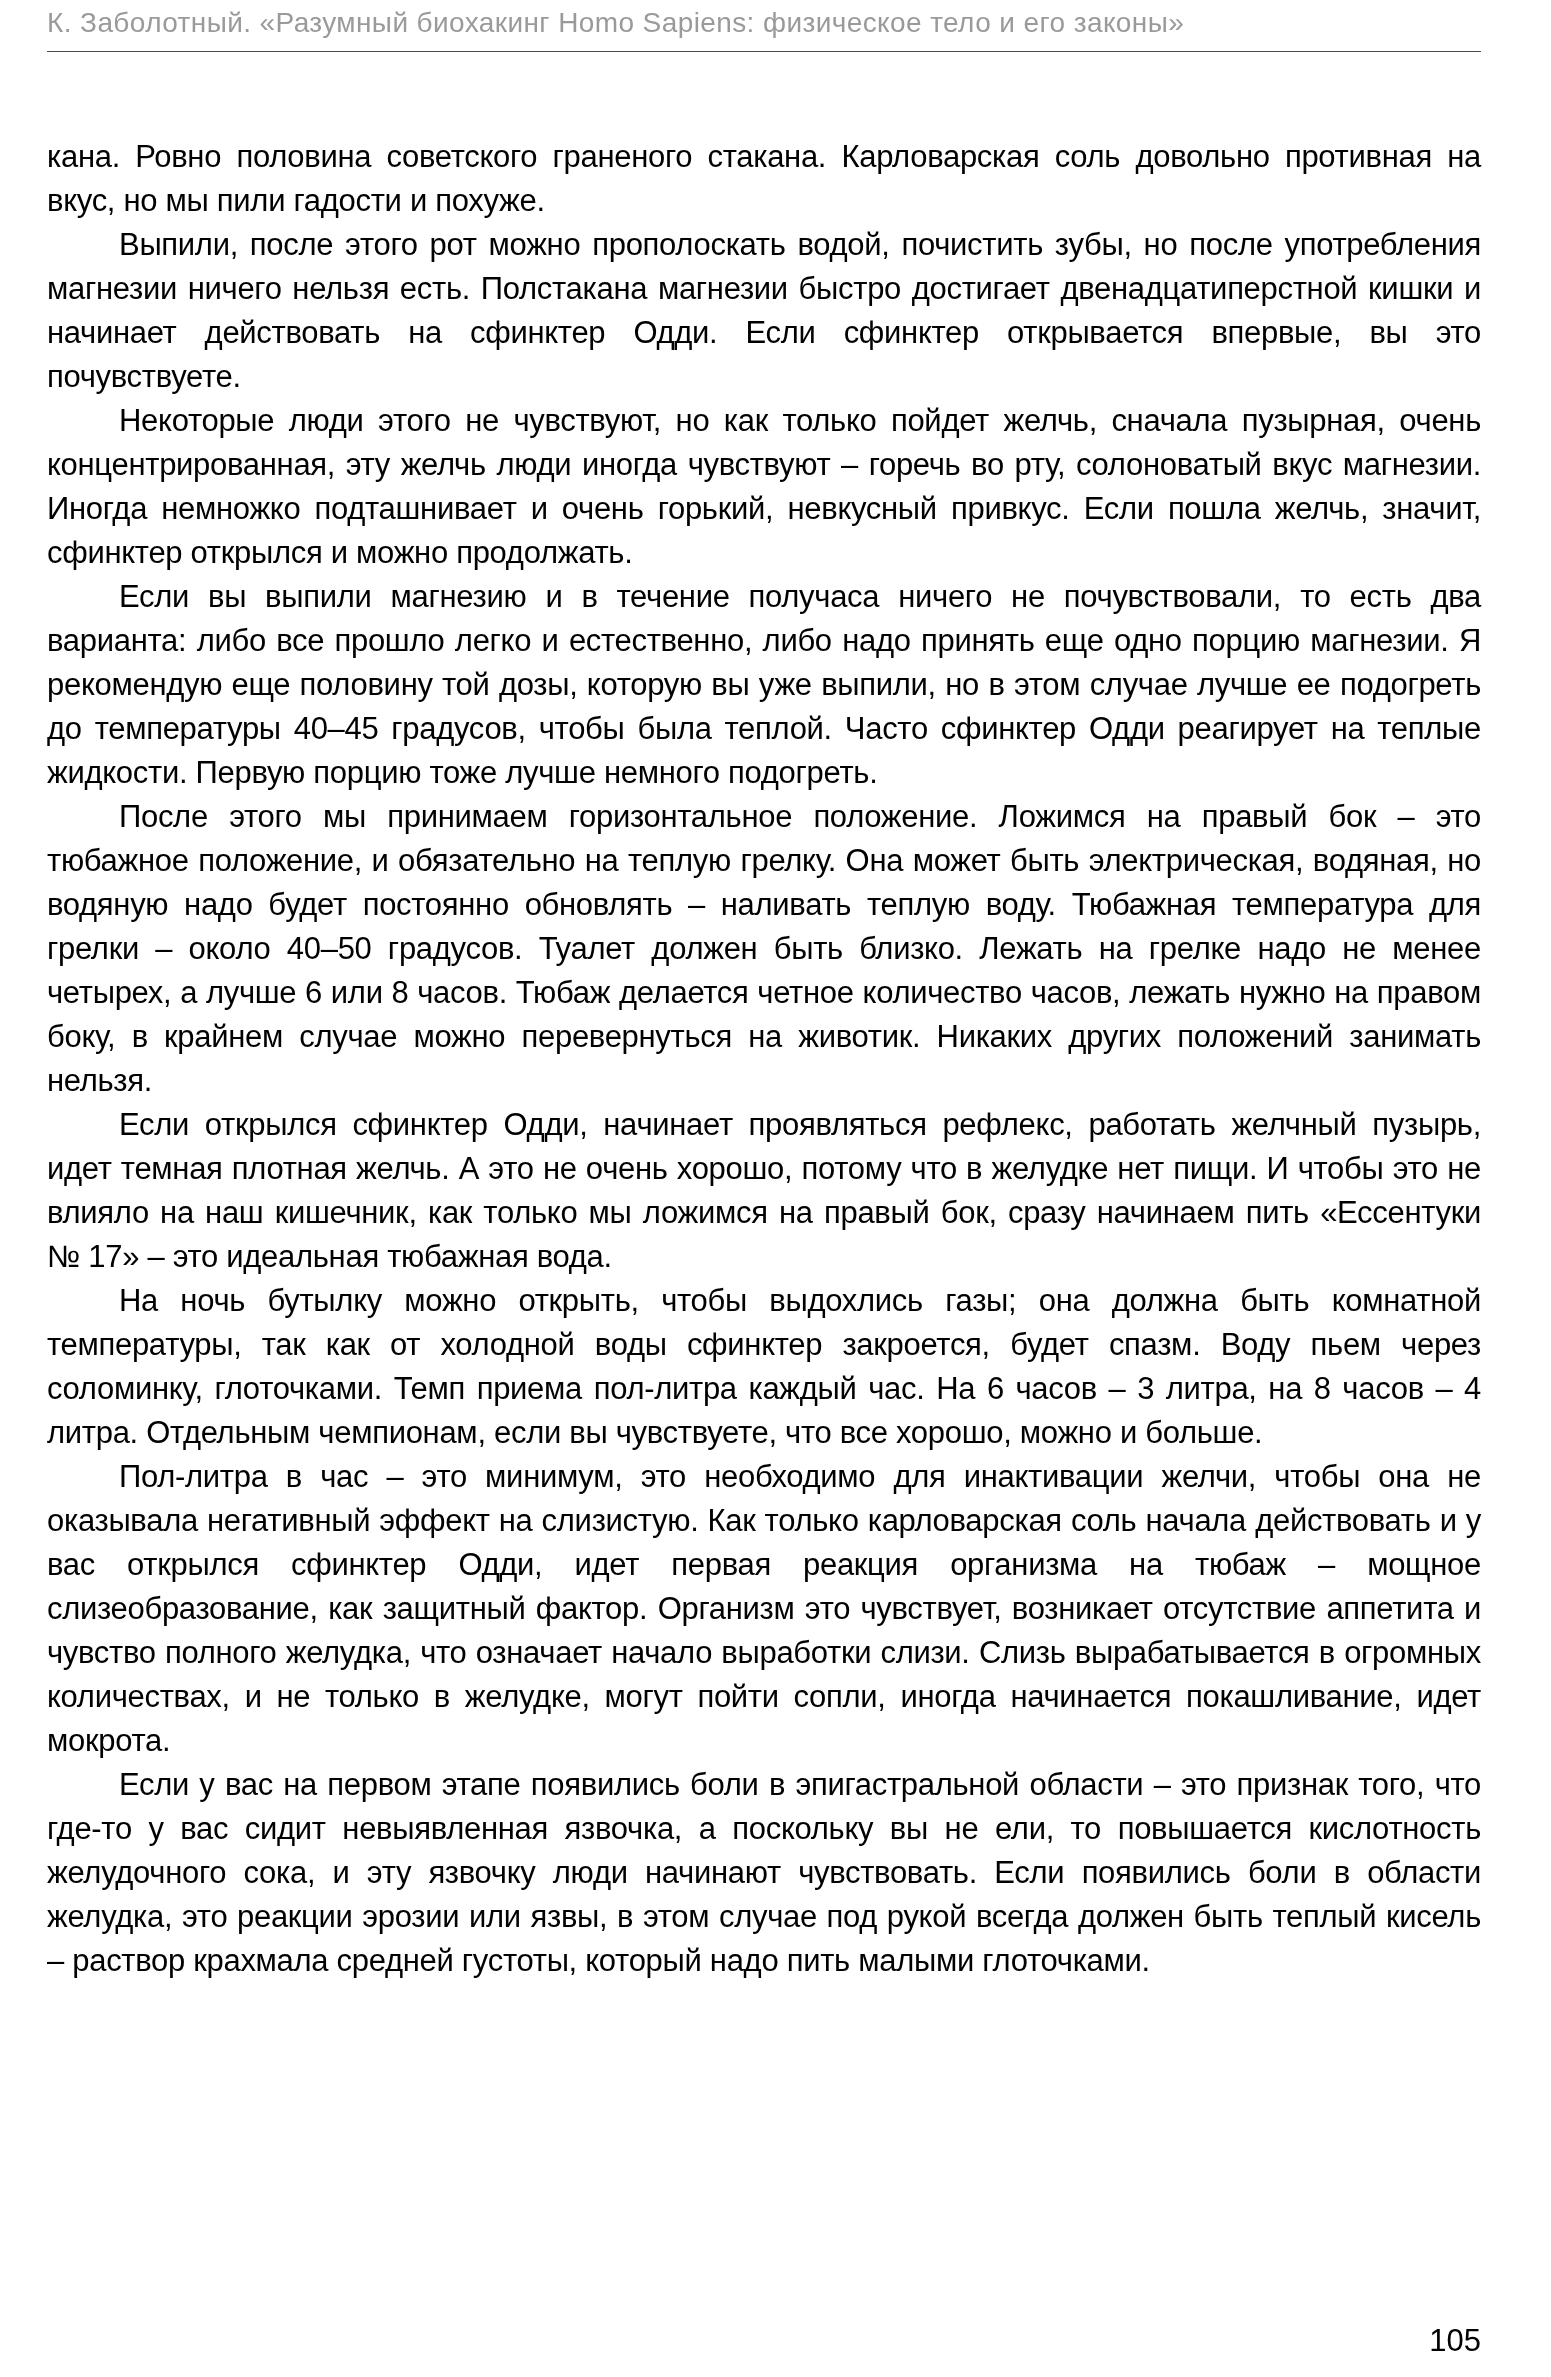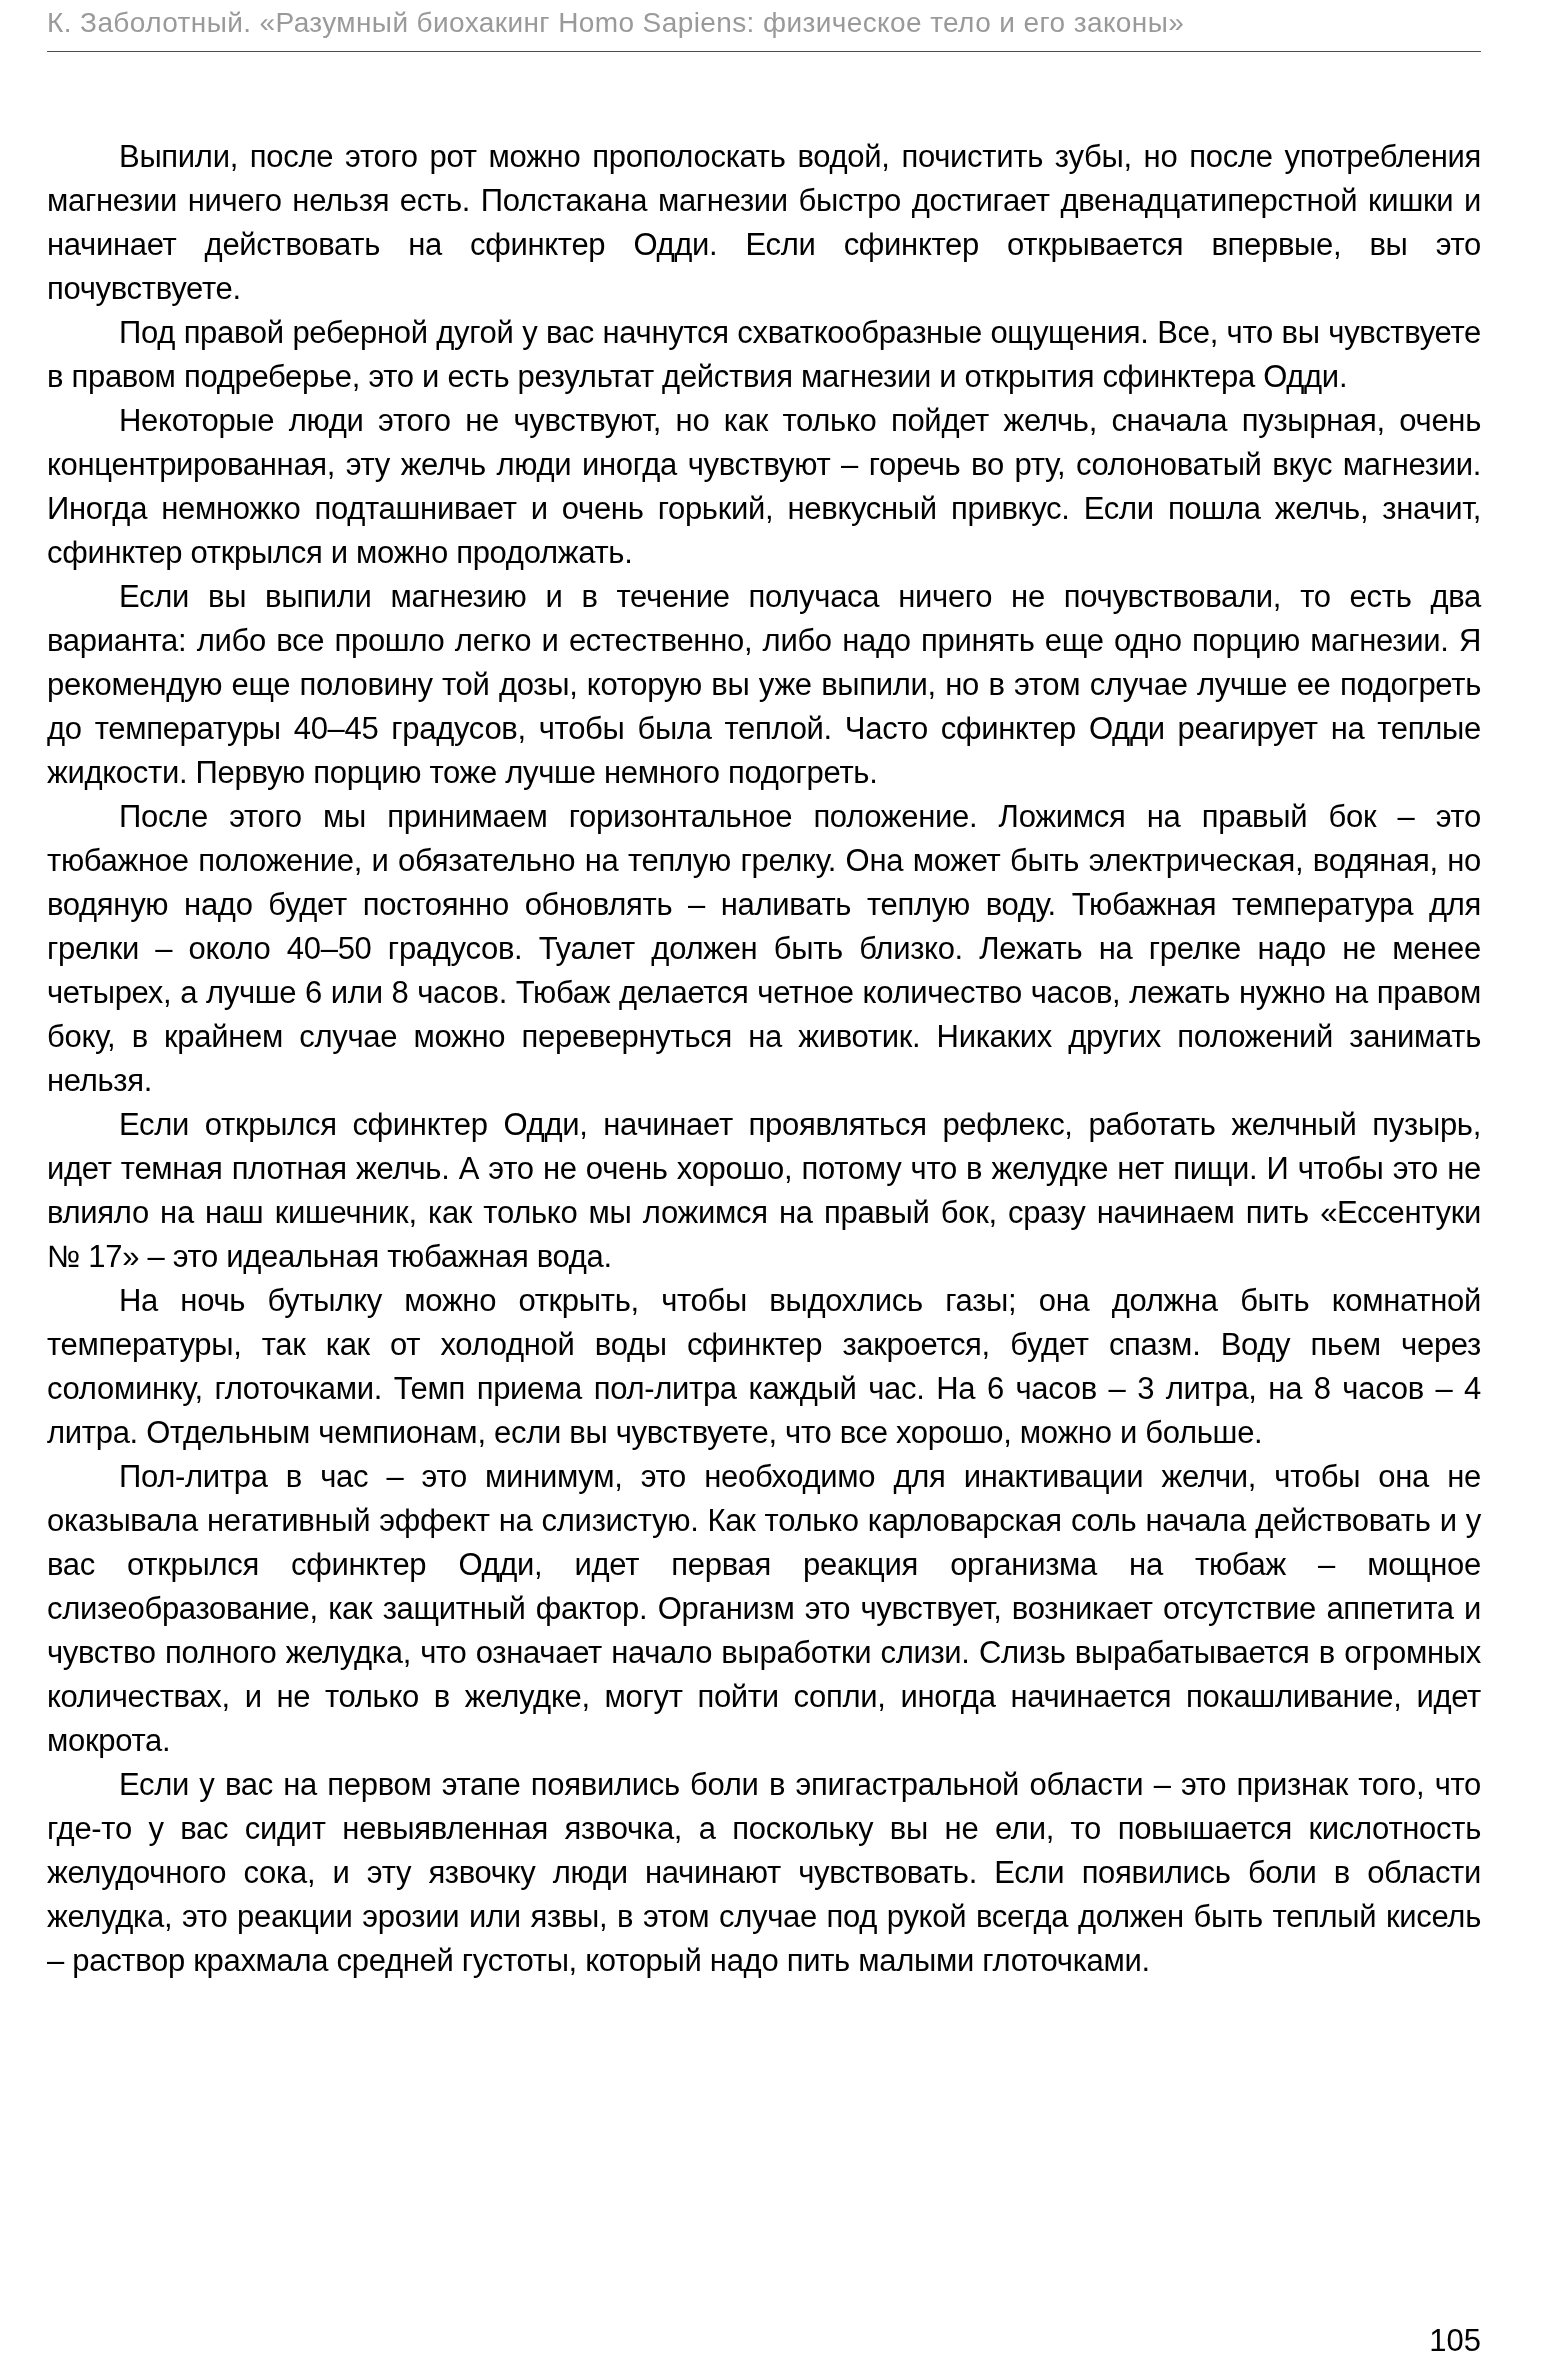--- a/index.html
+++ b/index.html
@@ -62,22 +62,22 @@
 </head>
 <body>
 
 <div class="page">
 
   <div class="header">
     <span>К. Заболотный. «Разумный биохакинг Homo Sapiens: физическое тело и его законы»</span>
   </div>
 
   <div class="body-text" lang="ru">
+    <p class="cont">кана. Ровно половина советского граненого стакана. Карловарская соль довольно противная на вкус, но мы пили гадости и похуже.</p>
     <p>Выпили, после этого рот можно прополоскать водой, почистить зубы, но после употребления магнезии ничего нельзя есть. Полстакана магнезии быстро достигает двенадцатиперстной кишки и начинает действовать на сфинктер Одди. Если сфинктер открывается впервые, вы это почувствуете.</p>
-    <p>Под правой реберной дугой у вас начнутся схваткообразные ощущения. Все, что вы чувствуете в правом подреберье, это и есть результат действия магнезии и открытия сфинктера Одди.</p>
     <p>Некоторые люди этого не чувствуют, но как только пойдет желчь, сначала пузырная, очень концентрированная, эту желчь люди иногда чувствуют – горечь во рту, солоноватый вкус магнезии. Иногда немножко подташнивает и очень горький, невкусный привкус. Если пошла желчь, значит, сфинктер открылся и можно продолжать.</p>
     <p>Если вы выпили магнезию и в течение получаса ничего не почувствовали, то есть два варианта: либо все прошло легко и естественно, либо надо принять еще одно порцию магнезии. Я рекомендую еще половину той дозы, которую вы уже выпили, но в этом случае лучше ее подогреть до температуры 40–45 градусов, чтобы была теплой. Часто сфинктер Одди реагирует на теплые жидкости. Первую порцию тоже лучше немного подогреть.</p>
     <p>После этого мы принимаем горизонтальное положение. Ложимся на правый бок – это тюбажное положение, и обязательно на теплую грелку. Она может быть электрическая, водяная, но водяную надо будет постоянно обновлять – наливать теплую воду. Тюбажная температура для грелки – около 40–50 градусов. Туалет должен быть близко. Лежать на грелке надо не менее четырех, а лучше 6 или 8 часов. Тюбаж делается четное количество часов, лежать нужно на правом боку, в крайнем случае можно перевернуться на животик. Никаких других положений занимать нельзя.</p>
     <p>Если открылся сфинктер Одди, начинает проявляться рефлекс, работать желчный пузырь, идет темная плотная желчь. А это не очень хорошо, потому что в желудке нет пищи. И чтобы это не влияло на наш кишечник, как только мы ложимся на правый бок, сразу начинаем пить «Ессентуки № 17» – это идеальная тюбажная вода.</p>
     <p>На ночь бутылку можно открыть, чтобы выдохлись газы; она должна быть комнатной температуры, так как от холодной воды сфинктер закроется, будет спазм. Воду пьем через соломинку, глоточками. Темп приема пол-литра каждый час. На 6 часов – 3 литра, на 8 часов – 4 литра. Отдельным чемпионам, если вы чувствуете, что все хорошо, можно и больше.</p>
     <p>Пол-литра в час – это минимум, это необходимо для инактивации желчи, чтобы она не оказывала негативный эффект на слизистую. Как только карловарская соль начала действовать и у вас открылся сфинктер Одди, идет первая реакция организма на тюбаж – мощное слизеобразование, как защитный фактор. Организм это чувствует, возникает отсутствие аппетита и чувство полного желудка, что означает начало выработки слизи. Слизь вырабатывается в огромных количествах, и не только в желудке, могут пойти сопли, иногда начинается покашливание, идет мокрота.</p>
     <p>Если у вас на первом этапе появились боли в эпигастральной области – это признак того, что где-то у вас сидит невыявленная язвочка, а поскольку вы не ели, то повышается кислотность желудочного сока, и эту язвочку люди начинают чувствовать. Если появились боли в области желудка, это реакции эрозии или язвы, в этом случае под рукой всегда должен быть теплый кисель – раствор крахмала средней густоты, который надо пить малыми глоточками.</p>
   </div>
 
   <div class="page-number">105</div>

